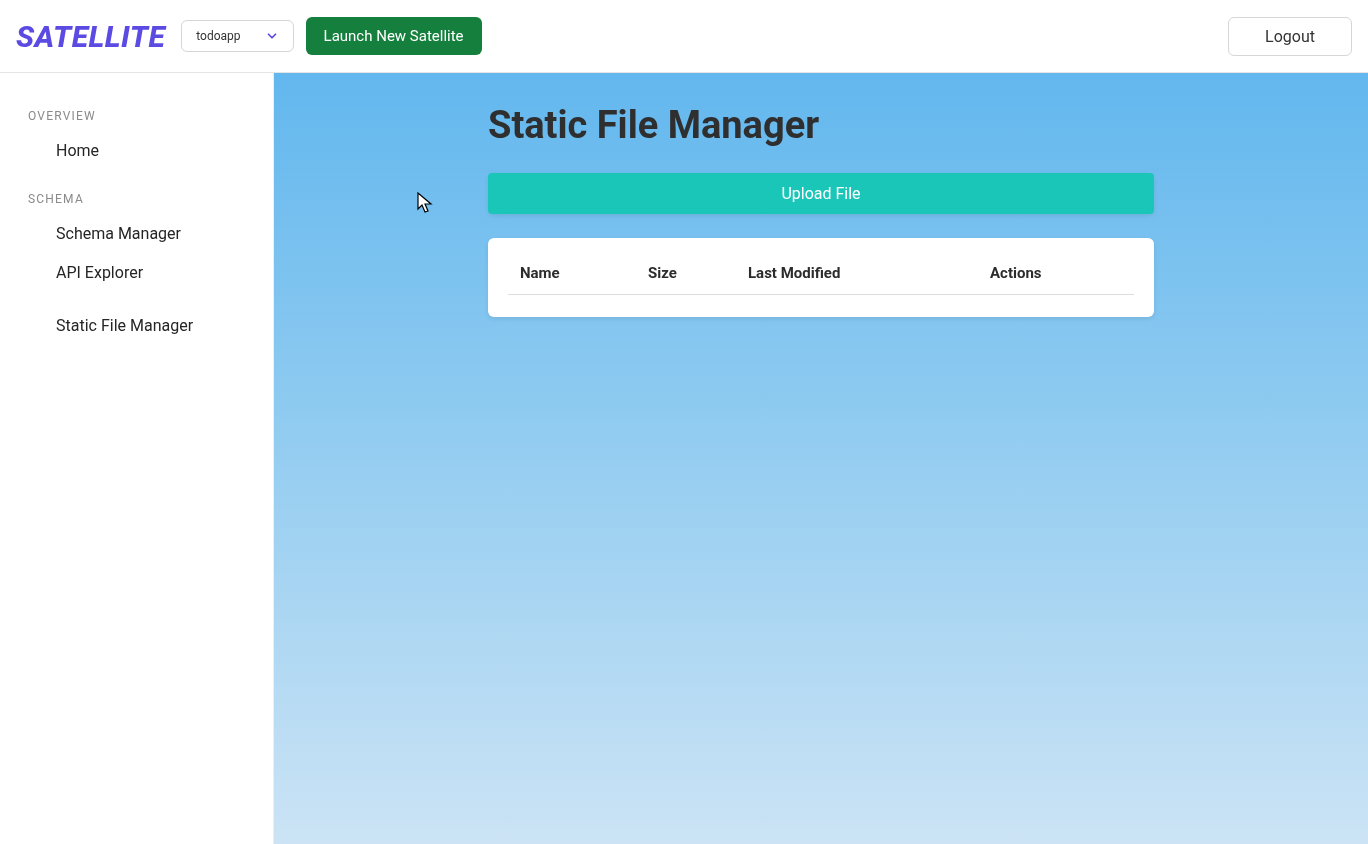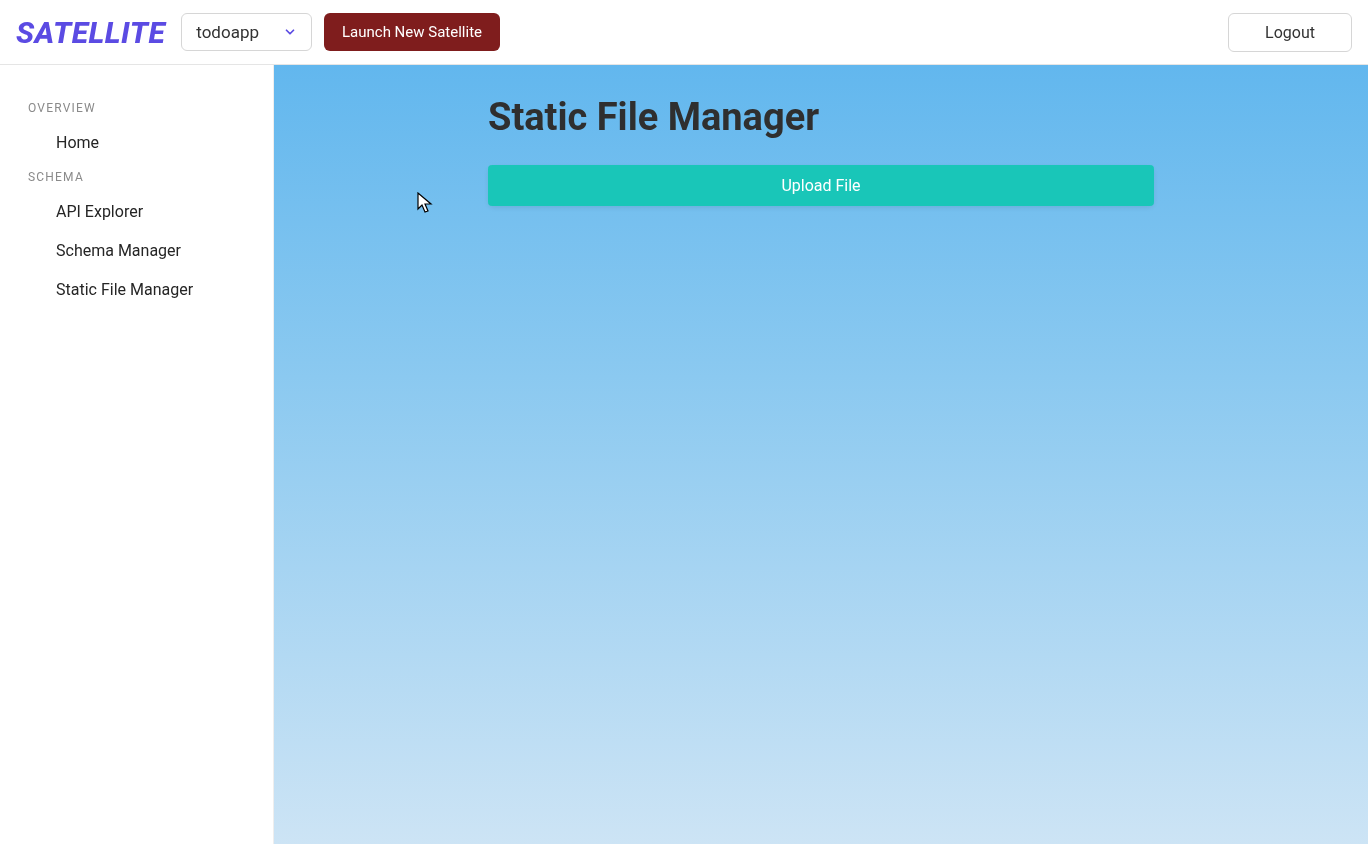--- a/index.html
+++ b/index.html
@@ -8,21 +8,21 @@
       box-sizing: border-box;
       font-family: -apple-system, BlinkMacSystemFont, "Segoe UI", Roboto, "Helvetica Neue", Arial, sans-serif;
     }
     body {
       width: 1368px;
       height: 844px;
       overflow: hidden;
       background: #fff;
     }
     .header {
-      height: 65px;
+      height: 73px;
       display: flex;
       align-items: center;
       padding: 0 16px;
       border-bottom: 1px solid #e5e5e5;
       background: #fff;
       gap: 12px;
     }
     .logo {
       font-weight: 800;
       font-size: 30px;
@@ -33,30 +33,30 @@
     }
     .project-select {
       display: flex;
       align-items: center;
       gap: 24px;
       border: 1px solid #d6d6d6;
       border-radius: 6px;
       padding: 8px 14px;
       background: #fff;
       cursor: pointer;
-      font-size: 17px;
+      font-size: 12px;
       color: #333;
     }
     .chevron-down {
       width: 14px;
       height: 14px;
       flex-shrink: 0;
     }
     .btn-primary {
-      background: #7f1d1d;
+      background: #15803d;
       color: #fff;
       border: none;
       border-radius: 6px;
       padding: 10px 18px;
       font-size: 15px;
       cursor: pointer;
       font-weight: 400;
     }
     .spacer {
       flex: 1;
@@ -87,20 +87,21 @@
       padding: 8px 28px;
       font-weight: 400;
     }
     .sidebar-item {
       font-size: 16px;
       color: #252525;
       padding: 10px 56px;
       cursor: pointer;
     }
     .sidebar-group + .sidebar-group {
+      margin-top: 14px;
     }
     .main {
       flex: 1;
       background: linear-gradient(to bottom, #62b7ee 0%, #8bc9f0 40%, #cde4f5 100%);
       padding: 30px 0 0 0;
       overflow: auto;
     }
     .content {
       width: 666px;
       margin: 0 auto 0 214px;
@@ -175,36 +176,44 @@
 <div class="body-wrap">
   <div class="sidebar">
 
     <div class="sidebar-group">
       <div class="sidebar-group-label">OVERVIEW</div>
       <div class="sidebar-item">Home</div>
     </div>
 
     <div class="sidebar-group">
       <div class="sidebar-group-label">SCHEMA</div>
+      <div class="sidebar-item">Schema Manager</div>
       <div class="sidebar-item">API Explorer</div>
-      <div class="sidebar-item">Schema Manager</div>
     </div>
 
     <div class="sidebar-group">
       <div class="sidebar-item">Static File Manager</div>
     </div>
   </div>
 
   <div class="main">
     <div class="content">
       <h1 class="page-title">Static File Manager</h1>
 
       <div class="card">
         <button class="upload-btn">Upload File</button>
       </div>
 
+      <div class="table-card">
+        <div class="table-head">
+          <div class="col-name">Name</div>
+          <div class="col-size">Size</div>
+          <div class="col-modified">Last Modified</div>
+          <div class="col-actions">Actions</div>
+        </div>
+      </div>
     </div>
   </div>
 </div>
 
 <svg class="cursor" width="16" height="22" viewBox="0 0 16 22">
   <path d="M1 1 L1 17 L5 13 L8 20 L11 19 L8 12 L14 12 Z" fill="#fff" stroke="#000" stroke-width="1.2"></path>
 </svg>
 
 </body></html>

